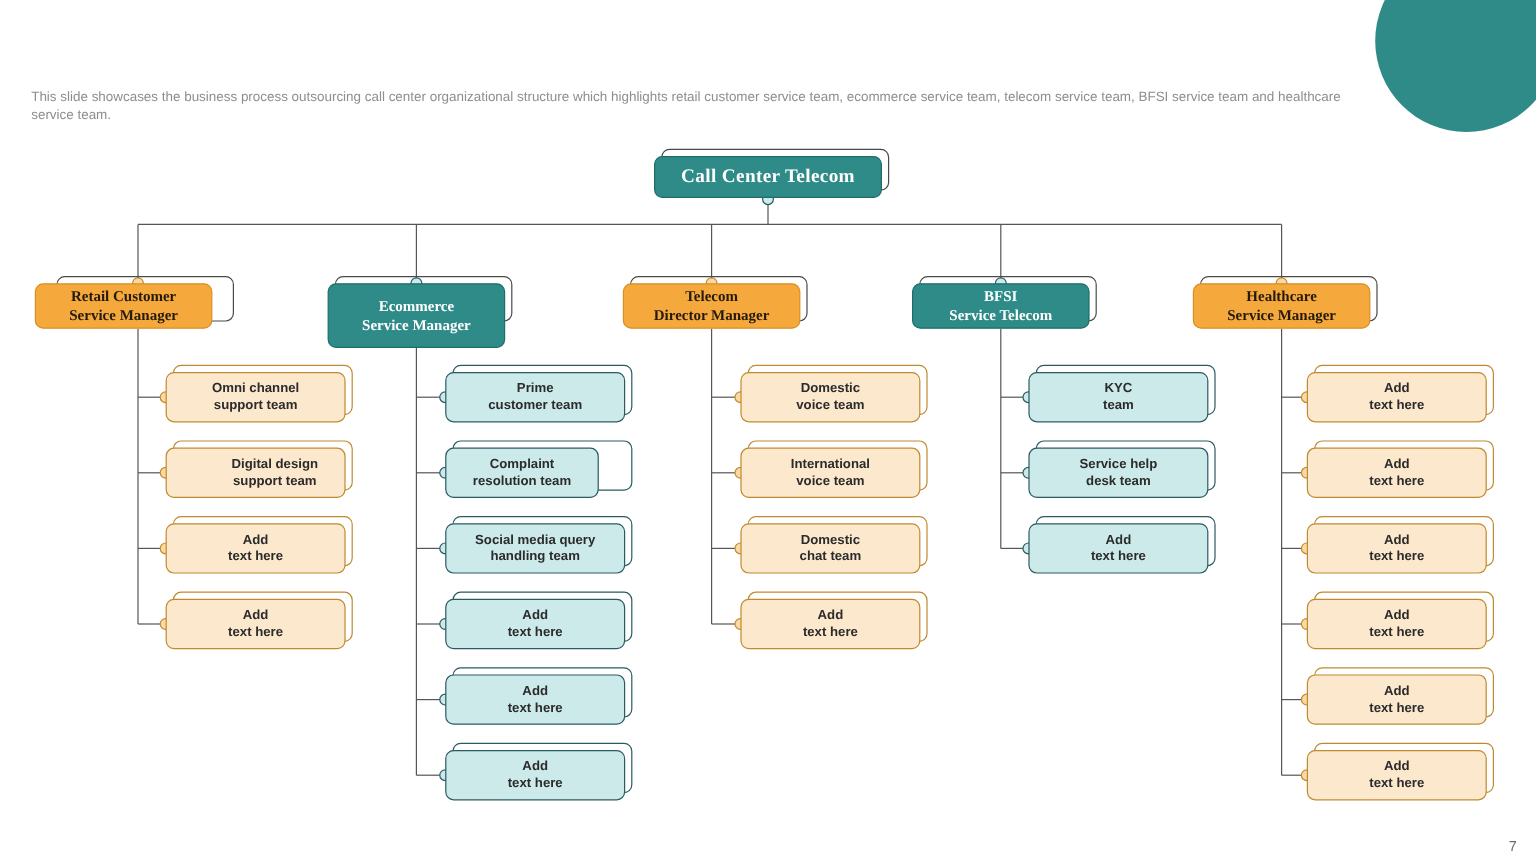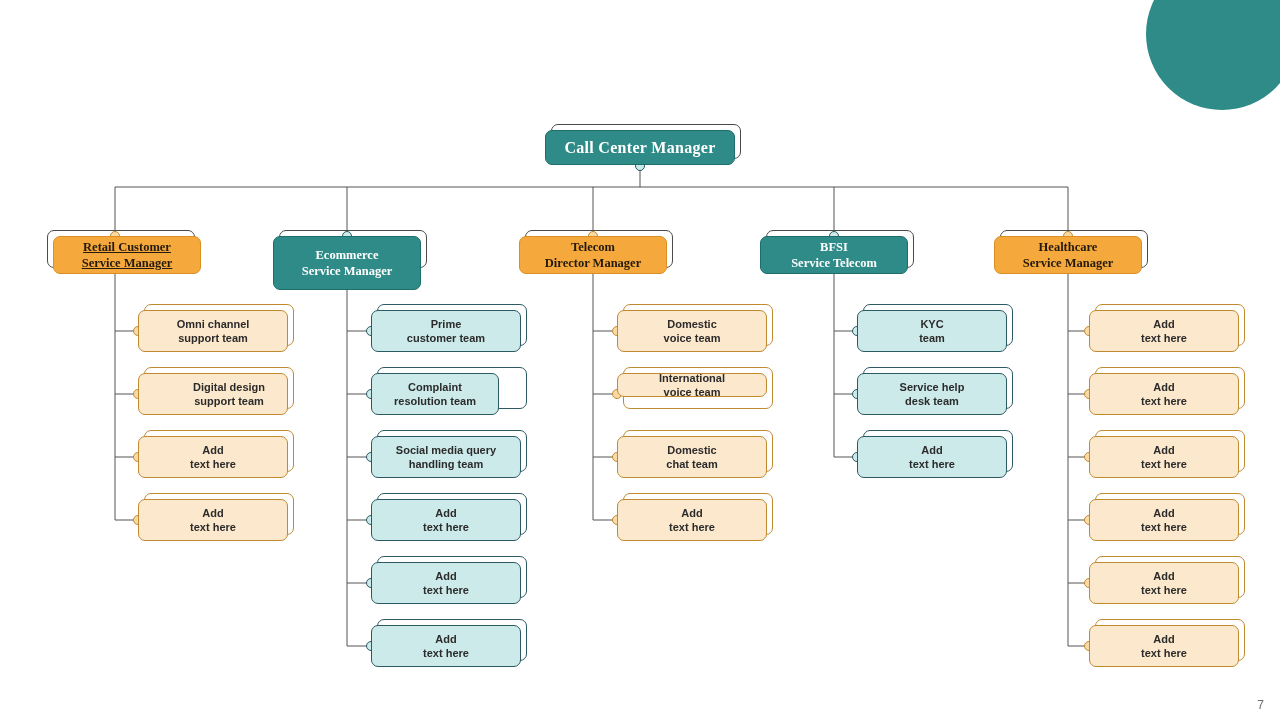--- a/index.html
+++ b/index.html
@@ -160,20 +160,21 @@
     color: #6d6d6d;
   }
 </style>
 </head>
 <body>
 
 <div id="slide">
 
   <div class="deco-circle"></div>
 
+  <div class="slide-subtitle">This slide showcases the business process outsourcing call center organizational structure which highlights retail customer service team, ecommerce service team, telecom service team, BFSI service team and healthcare service team.</div>
 
   <svg class="wires" width="1280" height="720" viewBox="0 0 1280 720">
       <line x1="640" y1="165" x2="640" y2="187" stroke="#555" stroke-width="1"></line>
       <circle cx="640" cy="166" r="4.5" fill="#CCEAEA" stroke="#2b5a63" stroke-width="1"></circle>
       <line x1="115" y1="187" x2="1068" y2="187" stroke="#555" stroke-width="1"></line>
       <line x1="115" y1="187" x2="115" y2="236" stroke="#555" stroke-width="1"></line>
       <circle cx="115" cy="236" r="4.5" fill="#FBD9A4" stroke="#C08A30" stroke-width="1"></circle>
       <line x1="115" y1="274" x2="115" y2="520" stroke="#555" stroke-width="1"></line>
       <line x1="115" y1="331" x2="138" y2="331" stroke="#555" stroke-width="1"></line>
       <circle cx="138" cy="331" r="4.5" fill="#FBD9A4" stroke="#C08A30" stroke-width="1"></circle>
@@ -230,23 +231,23 @@
       <line x1="1068" y1="520" x2="1089" y2="520" stroke="#555" stroke-width="1"></line>
       <circle cx="1089" cy="520" r="4.5" fill="#FBD9A4" stroke="#C08A30" stroke-width="1"></circle>
       <line x1="1068" y1="583" x2="1089" y2="583" stroke="#555" stroke-width="1"></line>
       <circle cx="1089" cy="583" r="4.5" fill="#FBD9A4" stroke="#C08A30" stroke-width="1"></circle>
       <line x1="1068" y1="646" x2="1089" y2="646" stroke="#555" stroke-width="1"></line>
       <circle cx="1089" cy="646" r="4.5" fill="#FBD9A4" stroke="#C08A30" stroke-width="1"></circle>
     </svg>
 
   <div id="nodes">
       <div class="plate director-plate" style="left: 551px; top: 124px; width: 190px; height: 35px;"></div>
-      <div class="node director" style="left: 545px; top: 130px; width: 190px; height: 35px;"><span class="lbl">Call Center Manager</span></div>
+      <div class="node director" style="left: 545px; top: 130px; width: 190px; height: 35px;"><span class="lbl">Call Center Telecom</span></div>
       <div class="plate mgr-plate" style="left: 47px; top: 230px; width: 148px; height: 38px;"></div>
-      <div class="node mgr mgr-orange" style="left: 53px; top: 236px; width: 148px; height: 38px; text-decoration: underline;"><span class="lbl">Retail Customer
+      <div class="node mgr mgr-orange" style="left: 29px; top: 236px; width: 148px; height: 38px;"><span class="lbl">Retail Customer
 Service Manager</span></div>
       <div class="plate leaf-plate-cream" style="left: 144px; top: 304px; width: 150px; height: 42px;"></div>
       <div class="node leaf leaf-cream" style="left: 138px; top: 310px; width: 150px; height: 42px;"><span class="lbl">Omni channel
 support team</span></div>
       <div class="plate leaf-plate-cream" style="left: 144px; top: 367px; width: 150px; height: 42px;"></div>
       <div class="node leaf leaf-cream" style="left: 138px; top: 373px; width: 150px; height: 42px; padding-left: 32px;"><span class="lbl">Digital design
 support team</span></div>
       <div class="plate leaf-plate-cream" style="left: 144px; top: 430px; width: 150px; height: 42px;"></div>
       <div class="node leaf leaf-cream" style="left: 138px; top: 436px; width: 150px; height: 42px;"><span class="lbl">Add
 text here</span></div>
@@ -274,21 +275,21 @@
       <div class="plate leaf-plate-blue" style="left: 377px; top: 619px; width: 150px; height: 42px;"></div>
       <div class="node leaf leaf-blue" style="left: 371px; top: 625px; width: 150px; height: 42px;"><span class="lbl">Add
 text here</span></div>
       <div class="plate mgr-plate" style="left: 525px; top: 230px; width: 148px; height: 38px;"></div>
       <div class="node mgr mgr-orange" style="left: 519px; top: 236px; width: 148px; height: 38px;"><span class="lbl">Telecom
 Director Manager</span></div>
       <div class="plate leaf-plate-cream" style="left: 623px; top: 304px; width: 150px; height: 42px;"></div>
       <div class="node leaf leaf-cream" style="left: 617px; top: 310px; width: 150px; height: 42px;"><span class="lbl">Domestic
 voice team</span></div>
       <div class="plate leaf-plate-cream" style="left: 623px; top: 367px; width: 150px; height: 42px;"></div>
-      <div class="node leaf leaf-cream" style="left: 617px; top: 373px; width: 150px; height: 24px;"><span class="lbl">International
+      <div class="node leaf leaf-cream" style="left: 617px; top: 373px; width: 150px; height: 42px;"><span class="lbl">International
 voice team</span></div>
       <div class="plate leaf-plate-cream" style="left: 623px; top: 430px; width: 150px; height: 42px;"></div>
       <div class="node leaf leaf-cream" style="left: 617px; top: 436px; width: 150px; height: 42px;"><span class="lbl">Domestic
 chat team</span></div>
       <div class="plate leaf-plate-cream" style="left: 623px; top: 493px; width: 150px; height: 42px;"></div>
       <div class="node leaf leaf-cream" style="left: 617px; top: 499px; width: 150px; height: 42px;"><span class="lbl">Add
 text here</span></div>
       <div class="plate mgr-plate" style="left: 766px; top: 230px; width: 148px; height: 38px;"></div>
       <div class="node mgr mgr-teal" style="left: 760px; top: 236px; width: 148px; height: 38px;"><span class="lbl">BFSI
 Service Telecom</span></div>

